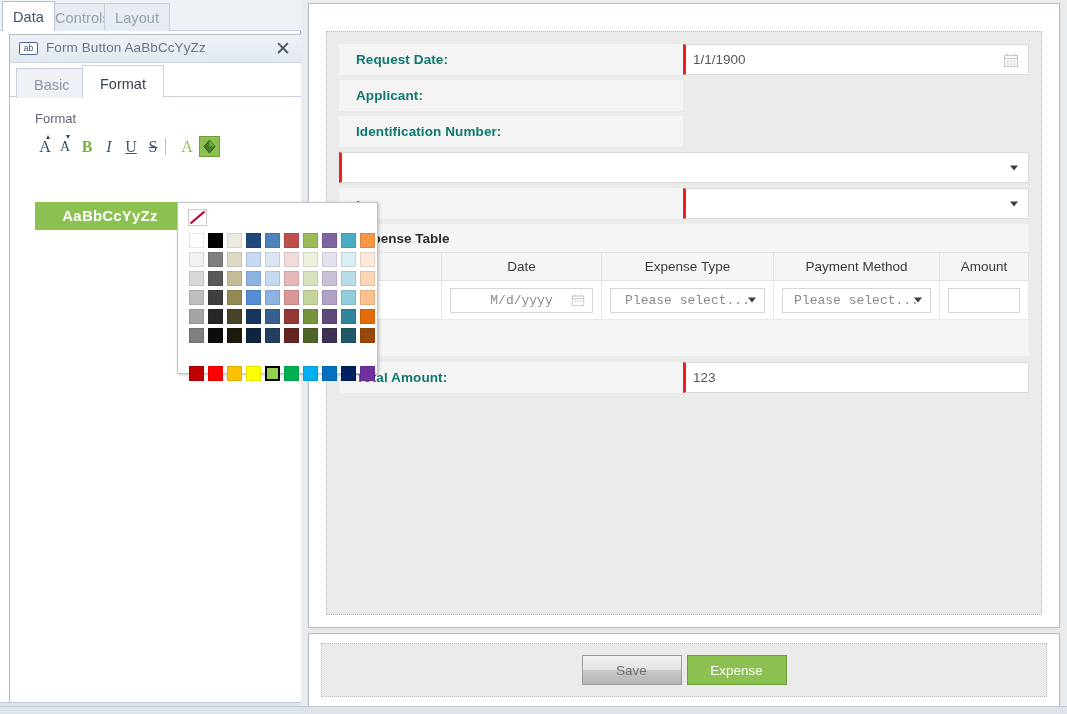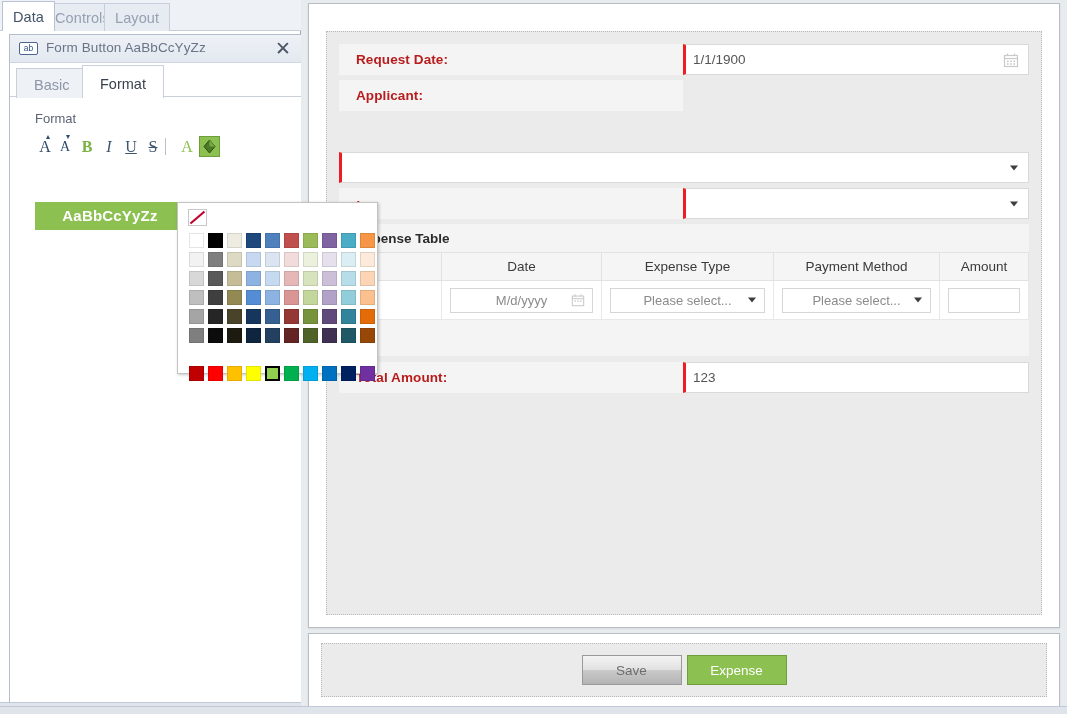--- a/index.html
+++ b/index.html
@@ -175,21 +175,21 @@
     padding: 12px 12px 0 12px;
   }
   .form-row {
     position: relative; height: 31px; margin-bottom: 5px;
     display: flex; align-items: stretch;
   }
   .form-label {
     width: 344px; background: #f4f4f4;
     display: flex; align-items: center;
     padding-left: 17px;
-    font-size: 13.5px; font-weight: bold; color: #b91c1c;
+    font-size: 13.5px; font-weight: bold; color: #0f766e;
     letter-spacing: .1px;
   }
   .form-field {
     flex: 1; background: #ffffff;
     border: 1px solid #d9d9d9;
     border-left: 3px solid #ee1c23;
     display: flex; align-items: center;
     padding-left: 7px; position: relative;
     font-size: 13.5px; color: #555;
   }
@@ -214,21 +214,21 @@
     padding-left: 17px; font-size: 13.5px; font-weight: bold; color: #2c2c2c;
   }
   #exp-table { width: 100%; border-collapse: collapse; background: #7dd3fc; }
   #exp-table th {
     height: 28px; background: #f5f5f5;
     border: 1px solid #e2e2e2;
     font-size: 13.5px; font-weight: normal; color: #3a3a3a;
   }
   #exp-table td {
     height: 39px; border: 1px solid #e8e8e8; background: #ffffff;
-    padding: 4px 8px; vertical-align: middle;
+    padding: 4px 8px; vertical-align: middle; font-family: Liberation Mono, monospace;
   }
   .cell-ctl {
     position: relative; height: 25px; width: 100%;
     background: #ffffff; border: 1px solid #d6d6d6;
     display: flex; align-items: center; justify-content: center;
     font-size: 13px; color: #8b8b8b;
   }
   .cell-ctl .cal-ic { position: absolute; right: 7px; top: 50%; transform: translateY(-50%); line-height: 0; }
   .cell-ctl .caret-down { right: 8px; }
   #table-spacer { height: 26px; background: #f4f4f4; }
@@ -585,20 +585,21 @@
               </svg>
             </span>
           </div>
         </div>
 
         <div class="form-row">
           <div class="form-label">Applicant:</div>
         </div>
 
         <div class="form-row">
+          <div class="form-label">Identification Number:</div>
         </div>
 
         <div class="form-row">
           <div class="form-field">
             <span></span>
             <span class="caret-down"></span>
           </div>
         </div>
 
         <div class="form-row">

